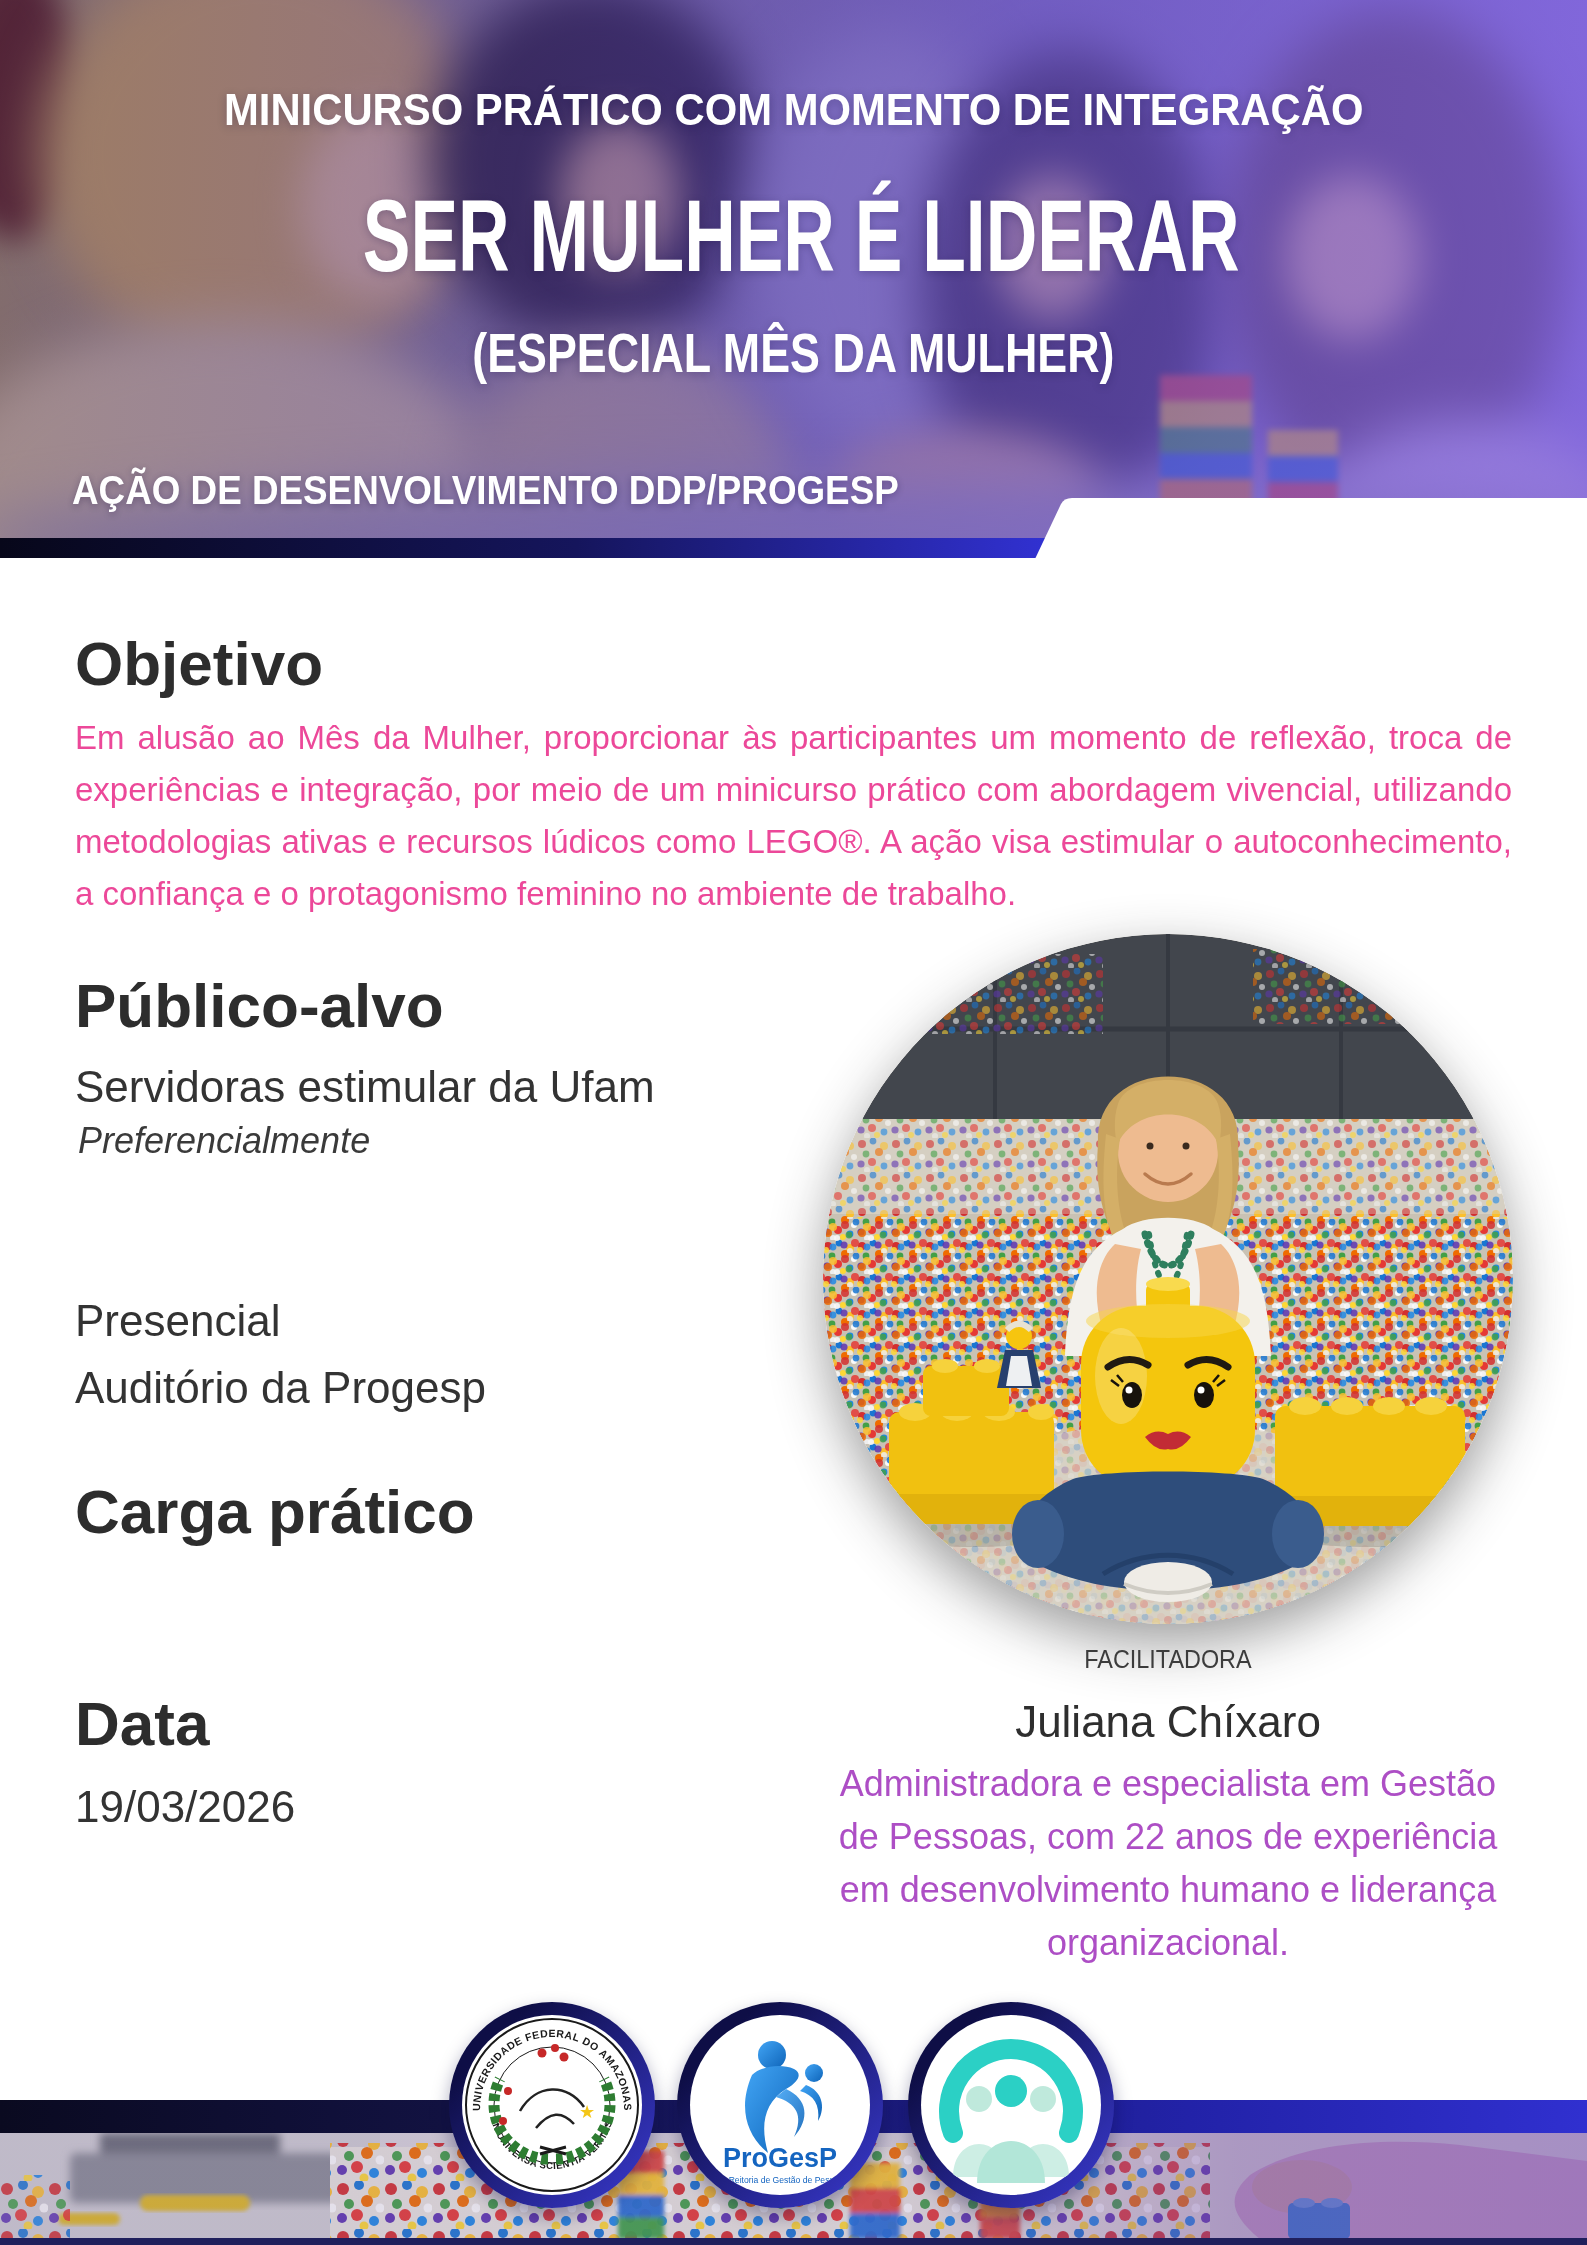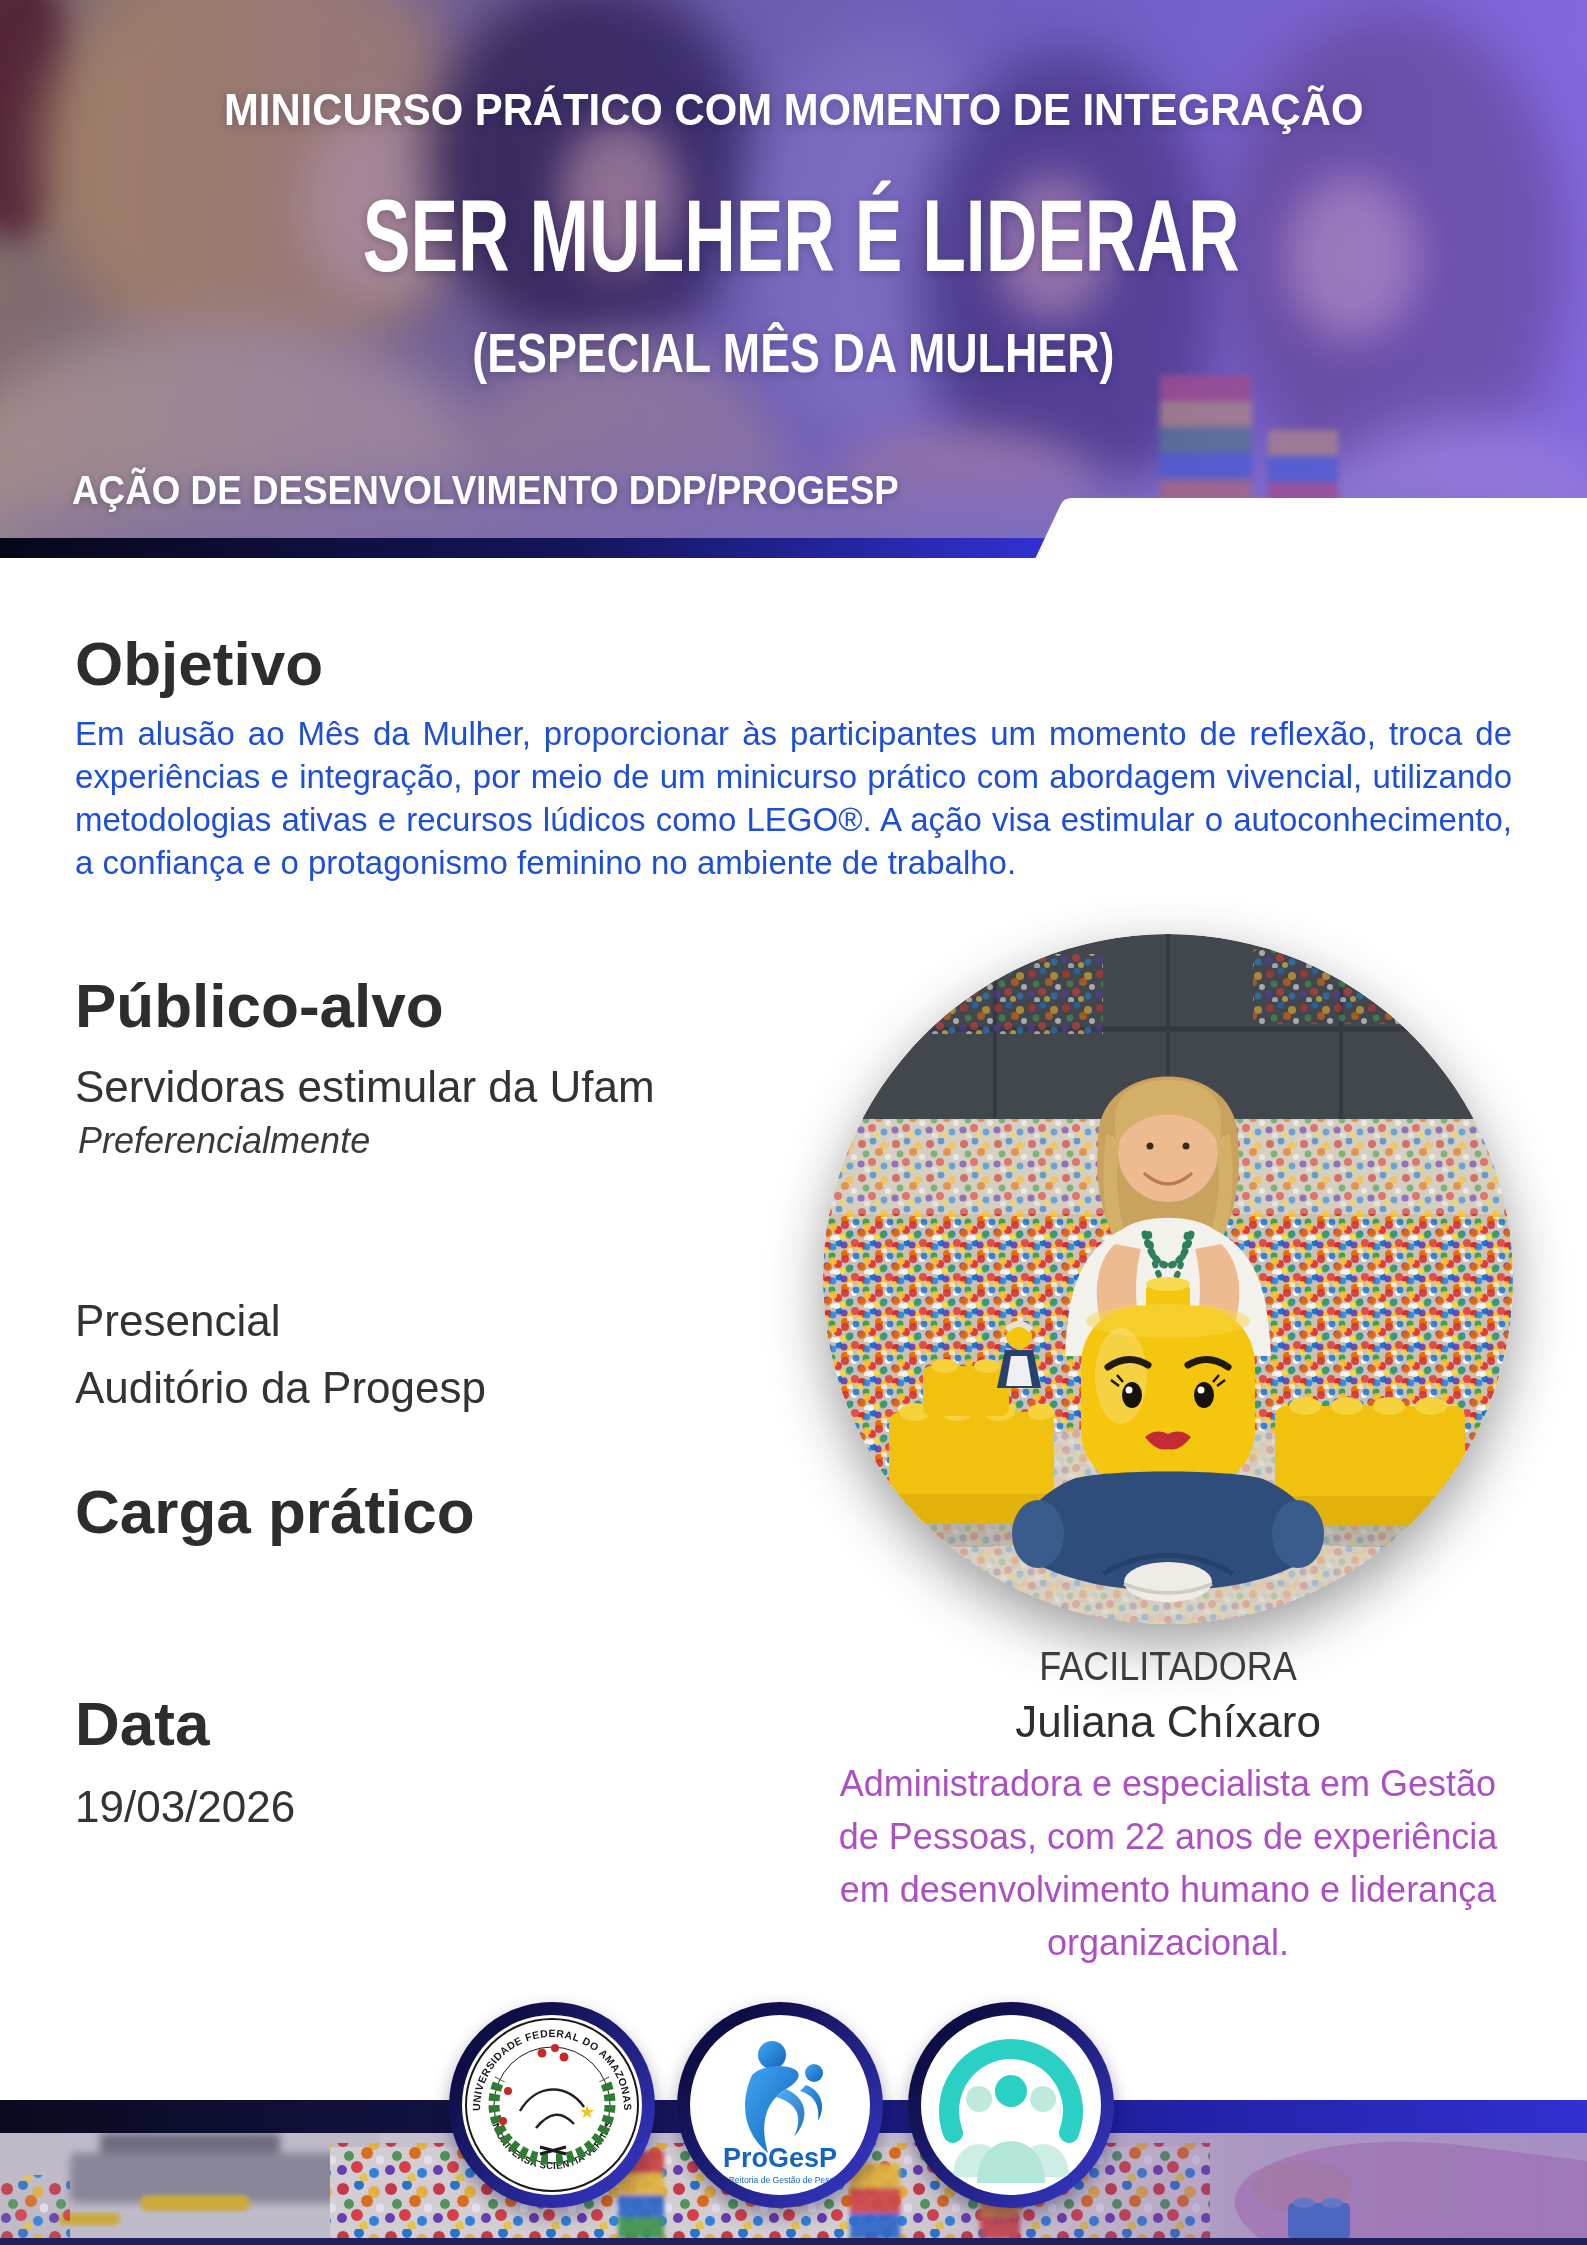--- a/index.html
+++ b/index.html
@@ -41,29 +41,29 @@
   .sub-title .cond{transform:scaleX(.80);}
   .banner{position:absolute;left:72px;top:468px;font-size:40px;font-weight:bold;color:#fff;
           text-shadow:0 2px 8px rgba(20,10,60,.3);white-space:nowrap;}
   .banner .cond{transform:scaleX(.92);transform-origin:left center;}
 
   .hero-bottom-svg{position:absolute;left:0;top:497px;width:1587px;height:61px;}
 
   
   .h1{position:absolute;left:75px;font-size:62px;font-weight:bold;color:#2d2d2d;line-height:1.1;}
   .detail{position:absolute;left:75px;font-size:44px;color:#333333;}
-  .para{position:absolute;left:75px;width:1437px;font-size:33px;line-height:43px;
-        color:#1d4ed8;text-align:justify;}
+  .para{position:absolute;left:75px;width:1437px;font-size:33px;line-height:52px;
+        color:#ec4899;text-align:justify;}
   .note{position:absolute;left:78px;font-size:36px;font-style:italic;color:#3a3a3a;}
 
   
   .circle-photo{position:absolute;left:823px;top:934px;width:690px;height:690px;border-radius:50%;
         overflow:hidden;box-shadow:0 20px 55px rgba(40,40,40,.45);}
   .fac-label{position:absolute;left:823px;top:1644px;width:690px;text-align:center;
-        font-size:40px;color:#3c3c3c;}
+        font-size:26px;color:#3c3c3c;}
   .fac-label .cond{transform:scaleX(.9);}
   .fac-name{position:absolute;left:823px;top:1697px;width:690px;text-align:center;
         font-size:44px;color:#2e2e2e;}
   .fac-bio{position:absolute;left:818px;top:1757px;width:700px;text-align:center;
         font-size:36px;line-height:53px;color:#ad4ec5;}
 
   
   .footer-band{position:absolute;left:0;top:2100px;width:1587px;height:33px;
         background:linear-gradient(90deg,#0a0a20 0%,#14144a 35%,#2222a8 75%,#3030d0 100%);}
   .footer-strip{position:absolute;left:0;top:2133px;width:1587px;height:106px;overflow:hidden;}

